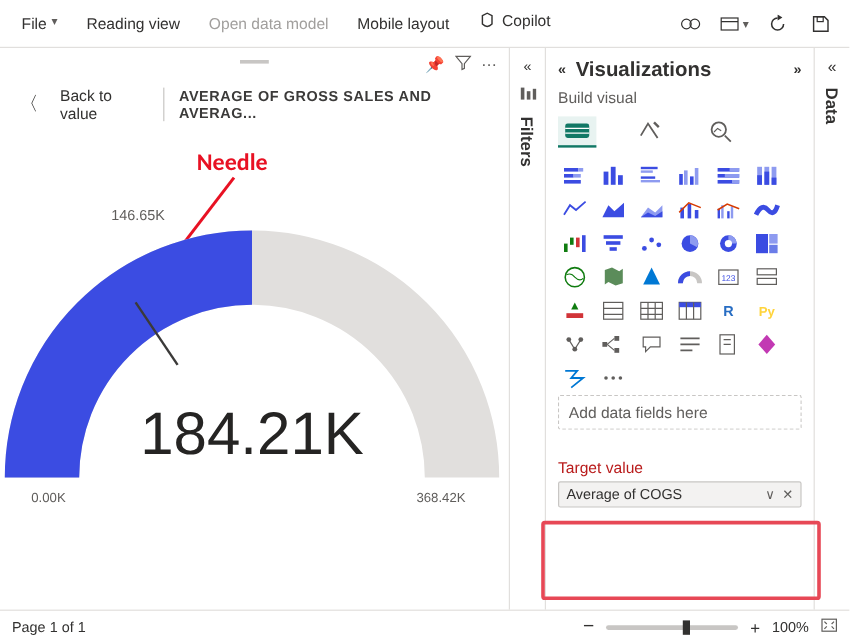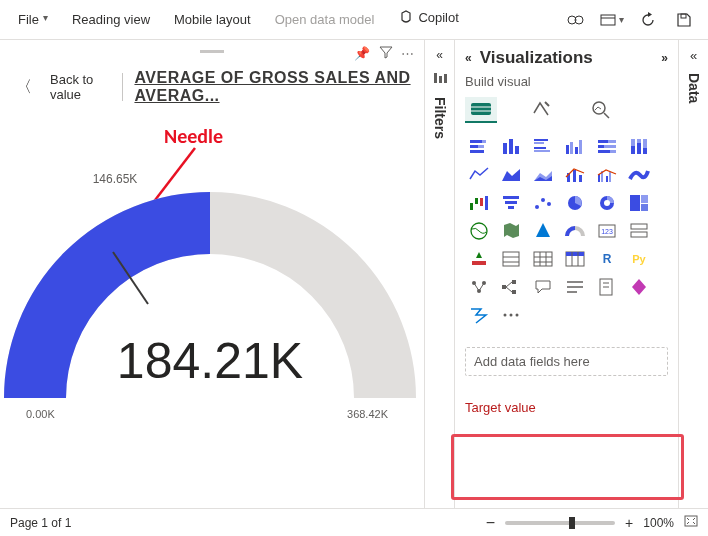--- a/index.html
+++ b/index.html
@@ -14,42 +14,42 @@
   .chev { font-size: 10px; color:#605e5c;}
 
   
   .main { display:flex; height: 468px; }
   .canvas-col { flex:1; position:relative; display:flex; flex-direction:column;}
   .canvas-bar {height:26px; display:flex; align-items:center; justify-content:flex-end; gap:8px; padding:0 10px; position:relative;}
   .canvas-bar .grip { position:absolute; left:50%; transform:translateX(-50%); top:10px; width:24px; height:3px; background:#c8c6c4;}
   .breadcrumb-row { height:42px; display:flex; align-items:center; padding:0 10px; gap:12px;}
   .back-arrow { font-size:16px; color:#323130; padding:0 6px;}
   .vsep { width:1px; height:28px; background:#c8c6c4;}
-  .chart-title { font-size:16px; letter-spacing:0.5px; font-weight:600; color:#3b3a39;text-decoration:underline;}
+  .chart-title { font-size:12px; letter-spacing:0.5px; font-weight:600; color:#3b3a39;}
   .gauge-wrap { flex:1; position:relative; }
 
   .annotation { position:absolute; color:#e81123; font-weight:600; font-size:20px; font-family:Calibri, Arial, sans-serif;}
 
   
   .filters-tab { width:30px; border-left:1px solid #e1dfdd; display:flex; flex-direction:column; align-items:center; padding-top:8px; gap:10px;}
   .filters-tab .caret { font-size:12px;}
   .vlabel { writing-mode: vertical-rl; font-weight:600; font-size:14px;}
 
   
   .viz-pane { width:224px; border-left:1px solid #e1dfdd; padding:8px 10px 0 10px; display:flex; flex-direction:column; position:relative;}
   .viz-pane h3 { font-size:17px; font-weight:600; display:flex; align-items:center; justify-content:space-between;}
   .viz-sub { font-size:13px; color:#605e5c; margin-top:6px;}
   .build-tabs { display:flex; gap:28px; margin:8px 0 6px 0;}
   .build-tab { width:32px; height:26px; display:flex; align-items:center; justify-content:center; border-bottom:2px solid transparent; cursor:pointer;}
   .build-tab.active { border-bottom:2px solid #117865; background:#e8f3f1;}
   .viz-grid { display:grid; grid-template-columns: repeat(6, 28px); gap:4px; margin-top:6px;}
   .viz-grid .vi { width:28px; height:24px; display:flex; align-items:center; justify-content:center; cursor:pointer;}
   .viz-grid .vi svg { width:22px; height:20px; }
 
-  .field-well { margin-top:20px; border:1px dashed #c8c6c4; padding:6px 8px; font-size:13px; color:#605e5c; border-radius:2px;}
+  .field-well { margin-top:2px; border:1px dashed #c8c6c4; padding:6px 8px; font-size:13px; color:#605e5c; border-radius:2px;}
   .target-block { margin-top:8px; }
   .target-block .label { font-size:13px; margin-bottom:4px; color:#b91c1c;margin-top:16px;}
   .pill { border:1px solid #c8c6c4; background:#f3f2f1; padding:3px 6px; font-size:12px; display:flex; align-items:center; justify-content:space-between; border-radius:2px;}
   .pill .pill-actions {display:flex; gap:6px; color:#605e5c; font-size:11px;}
   .red-box { position:absolute; border:3px solid #e74856; border-radius:3px; pointer-events:none;}
 
   
   .data-tab { width:30px; border-left:1px solid #e1dfdd; display:flex; flex-direction:column; align-items:center; padding-top:8px; gap:10px;}
 
   
@@ -63,22 +63,22 @@
 </style>
 </head>
 <body>
 
 <div class="ribbon">
   <div class="item">
       <span>File</span> 
       <span class="chev">▾</span>
     </div>
   <div class="item">Reading view</div>
+  <div class="item disabled">Open data model</div>
   <div class="item">Mobile layout</div>
-  <div class="item disabled">Open data model</div>
   <div class="item">
     <span><svg width="16" height="16" viewBox="0 0 16 16">
           <path d="M4 3 L8 1 L12 3 L12 10 Q8 14 4 10 Z" fill="none" stroke="#323130" stroke-width="1.2"></path>
         </svg></span>
     <span>Copilot</span>
   </div>
   <div class="spacer"></div>
   <div class="iconbtn">
       <svg width="18" height="16" viewBox="0 0 18 16">
         <circle cx="5" cy="8" r="4" fill="none" stroke="#323130"></circle>
@@ -460,20 +460,27 @@
             <circle cx="11" cy="10" r="1.5" fill="#605e5c"></circle>
             <circle cx="17" cy="10" r="1.5" fill="#605e5c"></circle>
           </svg>
         </div>
     </div>
 
     <div class="field-well">Add data fields here</div>
 
     <div class="target-block">
       <div class="label">Target value</div>
+      <div class="pill">
+        <span>Average of COGS</span>
+        <span class="pill-actions">
+            <span>∨</span>
+            <span>✕</span>
+          </span>
+      </div>
     </div>
 
     <div class="red-box" style="left:-4px; right:-6px; top:394px; height:66px;"></div>
   </div>
 
   <div class="data-tab">
     <span class="caret">«</span>
     <span class="vlabel">Data</span>
   </div>
 </div>

